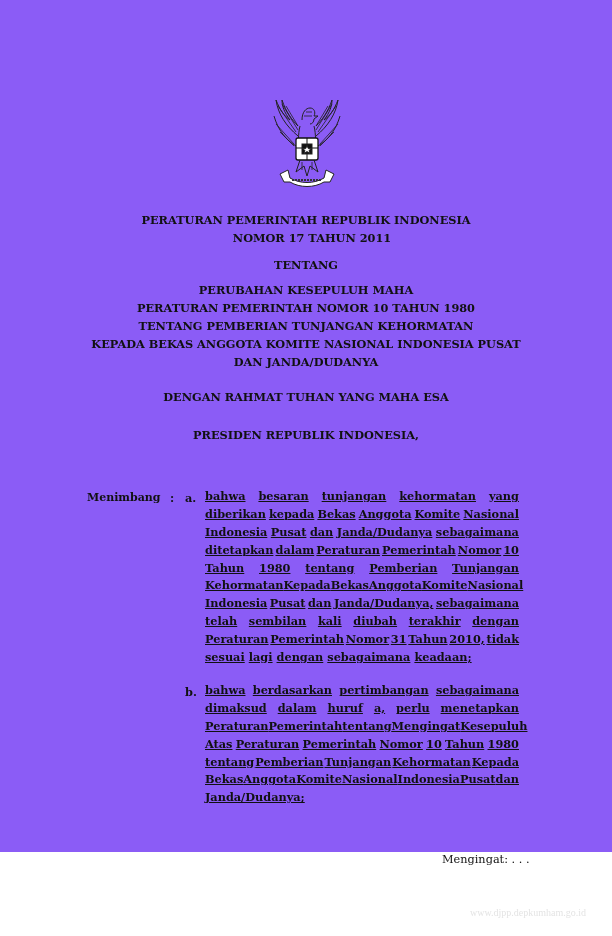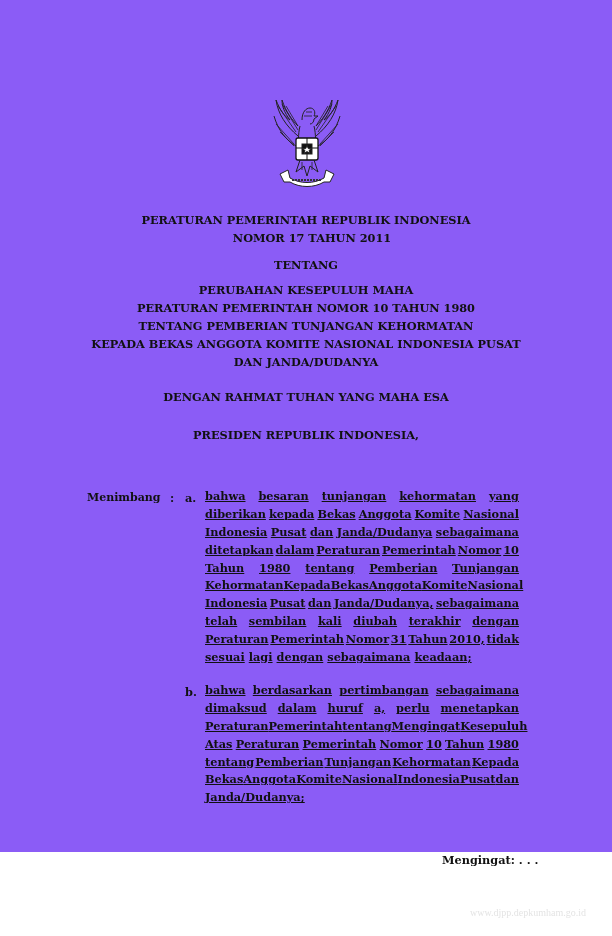--- a/index.html
+++ b/index.html
@@ -20,21 +20,21 @@
   .para {
     position: absolute; left: 205px; width: 314px;
     font-weight: bold; font-size: 11.3px; line-height: 17.9px;
   }
   .para .ln { display: block; text-align: justify; text-align-last: justify; height: 17.9px; white-space: nowrap; }
   .para .ln.last { text-align-last: left; }
   .para .ln span { display: flex; justify-content: space-between; text-decoration: underline; }
   .para .ln.last span { justify-content: flex-start; }
   .para .ln.last span i { margin-right: 4px; font-style: normal; }
   .para .ln span i { font-style: normal; }
-  .continue { position: absolute; left: 442px; top: 853px; font-weight: bold; font-size: 11.3px; }
+  .continue { position: absolute; left: 442px; top: 853px; font-weight: normal; font-size: 11.3px; }
   .watermark {
     position: absolute; left: 470px; top: 907px; font-family: Liberation Serif, serif;
     font-size: 10px; color: #e4e4e4;
   }
 </style>
 </head>
 <body>
 
 <div class="page">
 

